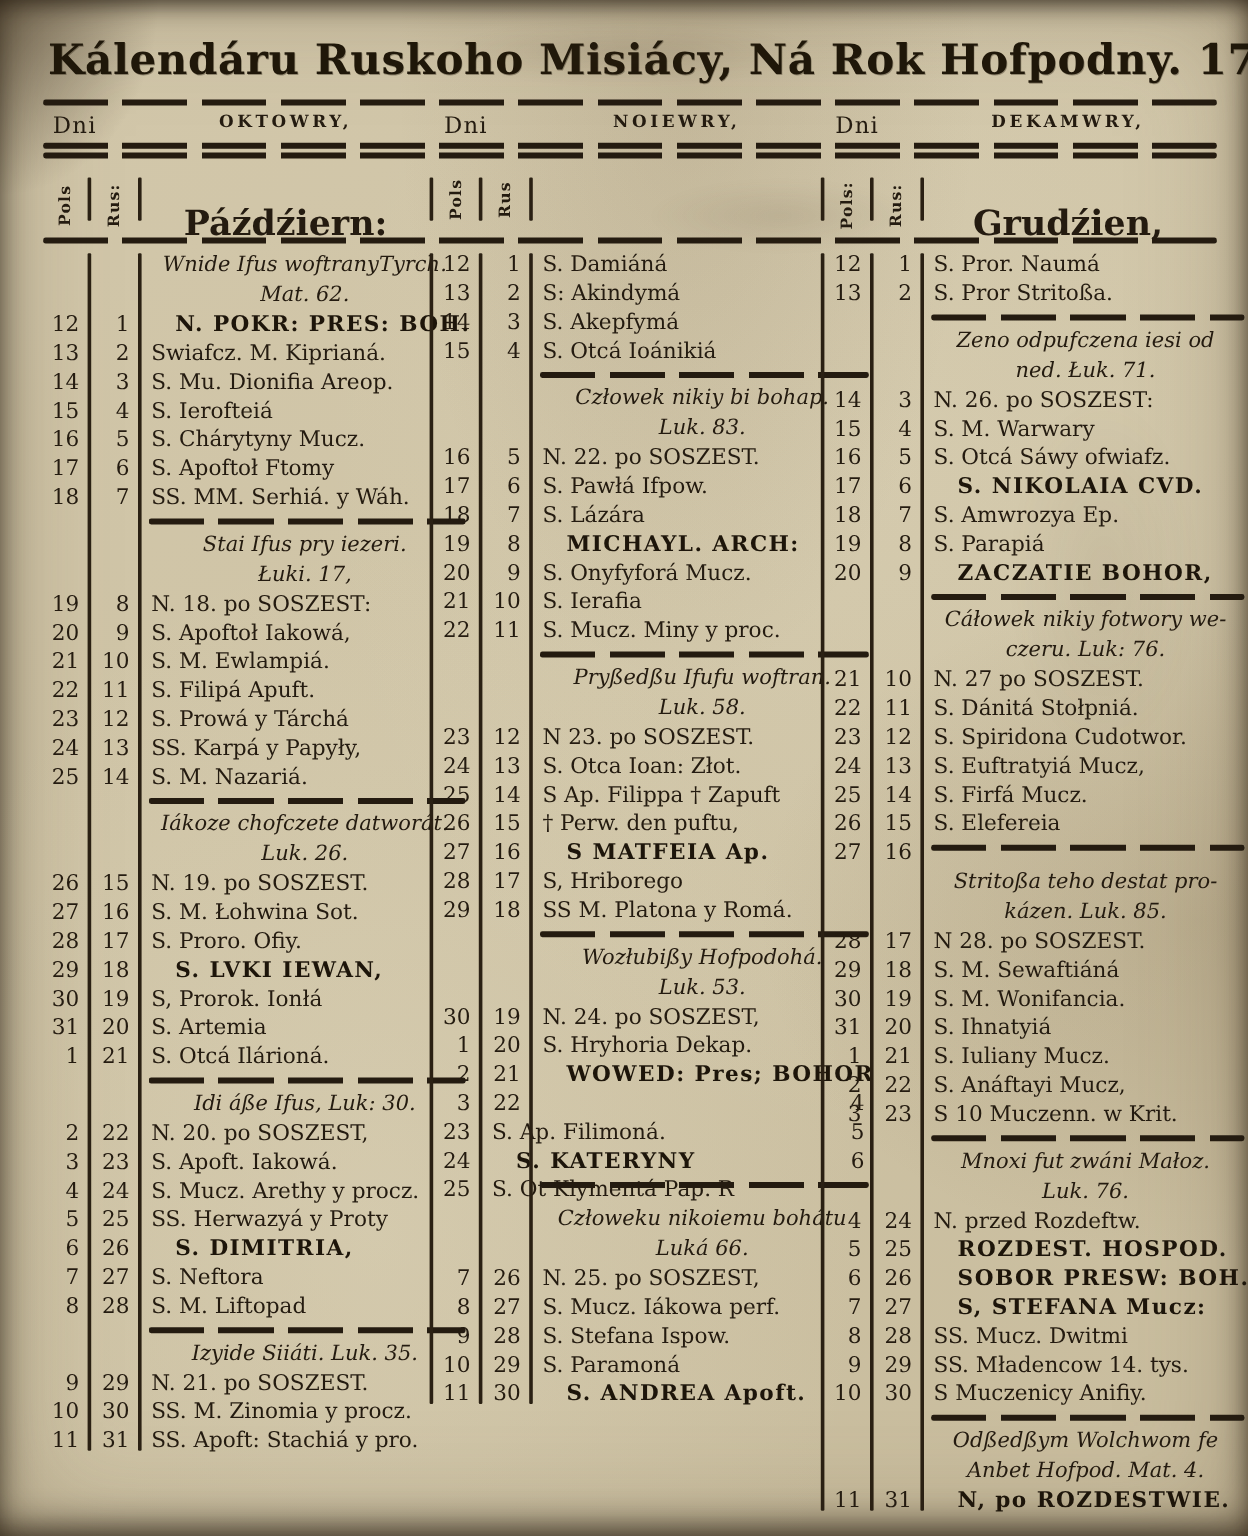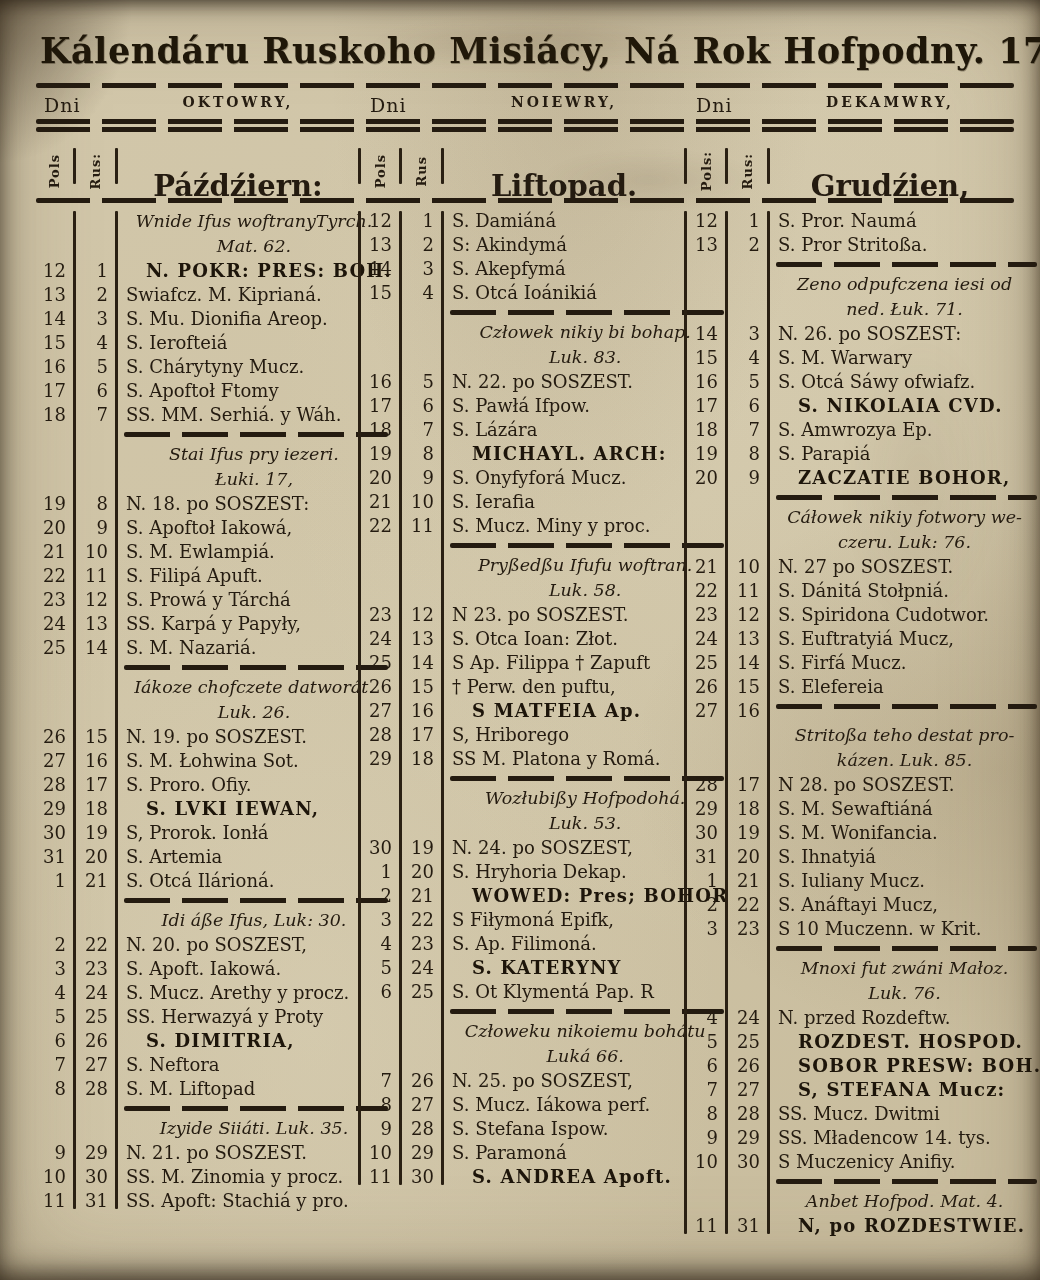--- a/index.html
+++ b/index.html
@@ -119,21 +119,20 @@
       <div class="rot">Pols</div>
       <div class="rot">Rus:</div>
       <div class="sub-month">Páźdźiern:</div>
     </div>
     <div class="mgrid">
       <div class="vr v0 short"></div>
       <div class="vr v1 short"></div>
       <div class="vr v2 short"></div>
       <div class="rot">Pols</div>
       <div class="rot">Rus</div>
-      <div class="sub-month">Liftopad.</div>
     </div>
     <div class="mgrid">
       <div class="vr v0 short"></div>
       <div class="vr v1 short"></div>
       <div class="vr v2 short"></div>
       <div class="rot">Pols:</div>
       <div class="rot">Rus:</div>
       <div class="sub-month">Grudźien,</div>
     </div>
   </div>
@@ -321,21 +320,20 @@
         <span class="num">19</span>
         <div class="txt">N. 24. po SOSZEST,</div>
         <span class="num">1</span>
         <span class="num">20</span>
         <div class="txt">S. Hryhoria Dekap.</div>
         <span class="num">2</span>
         <span class="num">21</span>
         <div class="txt em">WOWED: Pres; BOHOR</div>
         <span class="num">3</span>
         <span class="num">22</span>
-        <div class="txt">S Fiłymoná Epifk,</div>
         <span class="num">4</span>
         <span class="num">23</span>
         <div class="txt">S. Ap. Filimoná.</div>
         <span class="num">5</span>
         <span class="num">24</span>
         <div class="txt em">S. KATERYNY</div>
         <span class="num">6</span>
         <span class="num">25</span>
         <div class="txt">S. Ot Klymentá Pap. R</div>
         <div class="sec-rule"></div>
@@ -456,19 +454,20 @@
         <span class="num">8</span>
         <span class="num">28</span>
         <div class="txt">SS. Mucz. Dwitmi</div>
         <span class="num">9</span>
         <span class="num">29</span>
         <div class="txt">SS. Mładencow 14. tys.</div>
         <span class="num">10</span>
         <span class="num">30</span>
         <div class="txt">S Muczenicy Anifiy.</div>
         <div class="sec-rule"></div>
+        <div class="sec-head">Odßedßym Wolchwom fe</div>
         <div class="sec-head">Anbet Hofpod. Mat. 4.</div>
         <span class="num">11</span>
         <span class="num">31</span>
         <div class="txt em">N, po ROZDESTWIE.</div>
       </div>
   </div>
 </div>
 
 </body></html>

